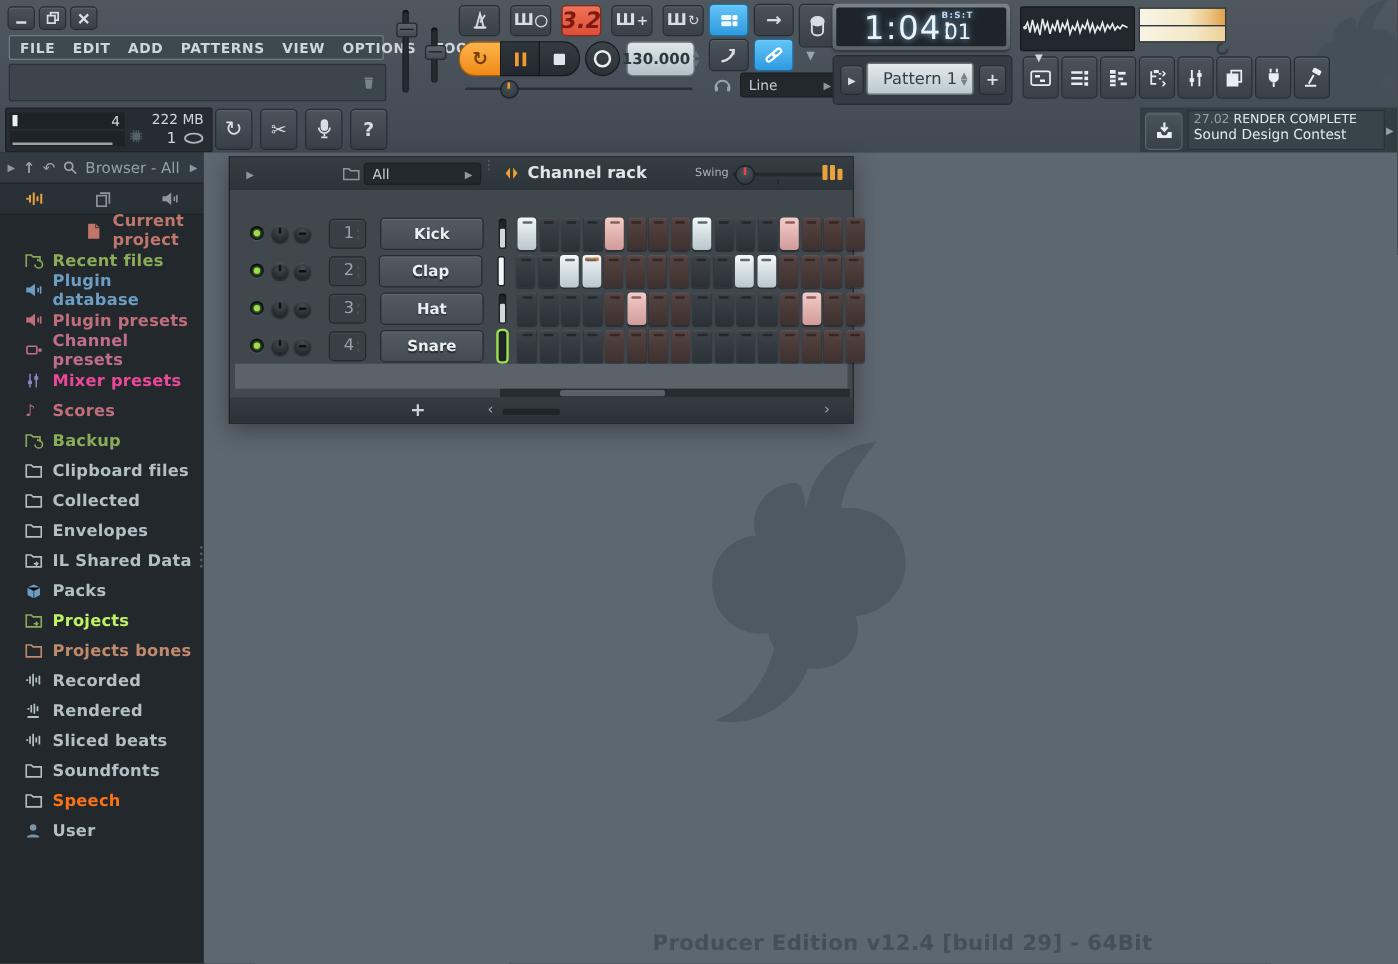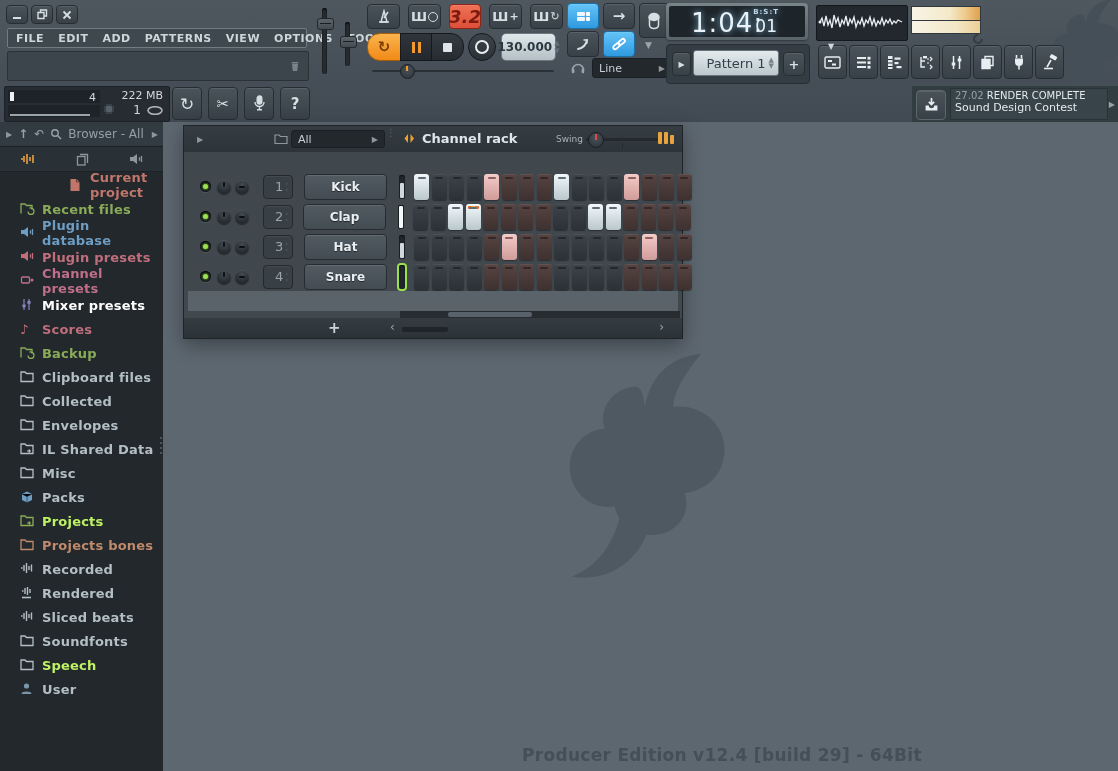--- a/index.html
+++ b/index.html
@@ -440,21 +440,21 @@
         </div>
         <div class="bitem" style="color: rgb(192, 110, 138);">
           <span class="ic" style="color: rgb(192, 110, 138);">
             <svg width="14" height="12" viewBox="0 0 14 12">
               <rect x="1.5" y="3" width="8" height="6" rx="1" fill="none" stroke="currentColor" stroke-width="1.3"></rect>
               <circle cx="12" cy="6" r="1.5" fill="currentColor"></circle>
             </svg>
           </span>
           <span>Channel presets</span>
         </div>
-        <div class="bitem" style="color: #ffffff;">
+        <div class="bitem" style="color: #ec4899;">
           <span class="ic" style="color: rgb(140, 132, 189);">
             <svg width="13" height="13" viewBox="0 0 13 13">
               <path d="M4 1v11M9 1v11" stroke="currentColor" stroke-width="1.2"></path>
               <rect x="2.4" y="6.5" width="3.2" height="2.8" fill="currentColor"></rect>
               <rect x="7.4" y="3" width="3.2" height="2.8" fill="currentColor"></rect>
             </svg>
           </span>
           <span>Mixer presets</span>
         </div>
         <div class="bitem" style="color: rgb(192, 110, 124);">
@@ -498,28 +498,20 @@
         <div class="bitem" style="color: rgb(179, 191, 197);">
           <span class="ic" style="color: rgb(179, 191, 197);">
             <svg width="14" height="13" viewBox="0 0 14 13" fill="none" stroke="currentColor" stroke-width="1.3">
               <path d="M1 11.5V2h4l1.5 1.5H13v8z"></path>
               <path d="M7 9h3M8.7 7.5L10.3 9 8.7 10.5" stroke-width="1.1"></path>
             </svg>
           </span>
           <span>IL Shared Data</span>
         </div>
         <div class="bitem" style="color: rgb(179, 191, 197);">
-          <span class="ic" style="color: rgb(179, 191, 197);">
-            <svg width="14" height="13" viewBox="0 0 14 13" fill="none" stroke="currentColor" stroke-width="1.3">
-              <path d="M1 11.5V2h4l1.5 1.5H13v8z"></path>
-            </svg>
-          </span>
-          <span>Misc</span>
-        </div>
-        <div class="bitem" style="color: rgb(179, 191, 197);">
           <span class="ic" style="color: rgb(110, 157, 195);">
             <svg width="14" height="14" viewBox="0 0 14 14">
               <path d="M2 4l5-2.5L12 4v6l-5 2.5L2 10z" fill="currentColor"></path>
               <path d="M2 4l5 2.5L12 4M7 6.5V13" stroke="rgba(0,0,0,.45)" stroke-width="1"></path>
             </svg>
           </span>
           <span>Packs</span>
         </div>
         <div class="bitem" style="color: #bef264;">
           <span class="ic" style="color: rgb(138, 171, 87);">
@@ -564,21 +556,21 @@
           <span>Sliced beats</span>
         </div>
         <div class="bitem" style="color: rgb(179, 191, 197);">
           <span class="ic" style="color: rgb(179, 191, 197);">
             <svg width="14" height="13" viewBox="0 0 14 13" fill="none" stroke="currentColor" stroke-width="1.3">
               <path d="M1 11.5V2h4l1.5 1.5H13v8z"></path>
             </svg>
           </span>
           <span>Soundfonts</span>
         </div>
-        <div class="bitem" style="color: #bef264;">
+        <div class="bitem" style="color: #f97316;">
           <span class="ic" style="color: rgb(179, 191, 197);">
             <svg width="14" height="13" viewBox="0 0 14 13" fill="none" stroke="currentColor" stroke-width="1.3">
               <path d="M1 11.5V2h4l1.5 1.5H13v8z"></path>
             </svg>
           </span>
           <span>Speech</span>
         </div>
         <div class="bitem" style="color: rgb(179, 191, 197);">
           <span class="ic" style="color: rgb(122, 148, 168);">
             <svg width="13" height="13" viewBox="0 0 13 13">

